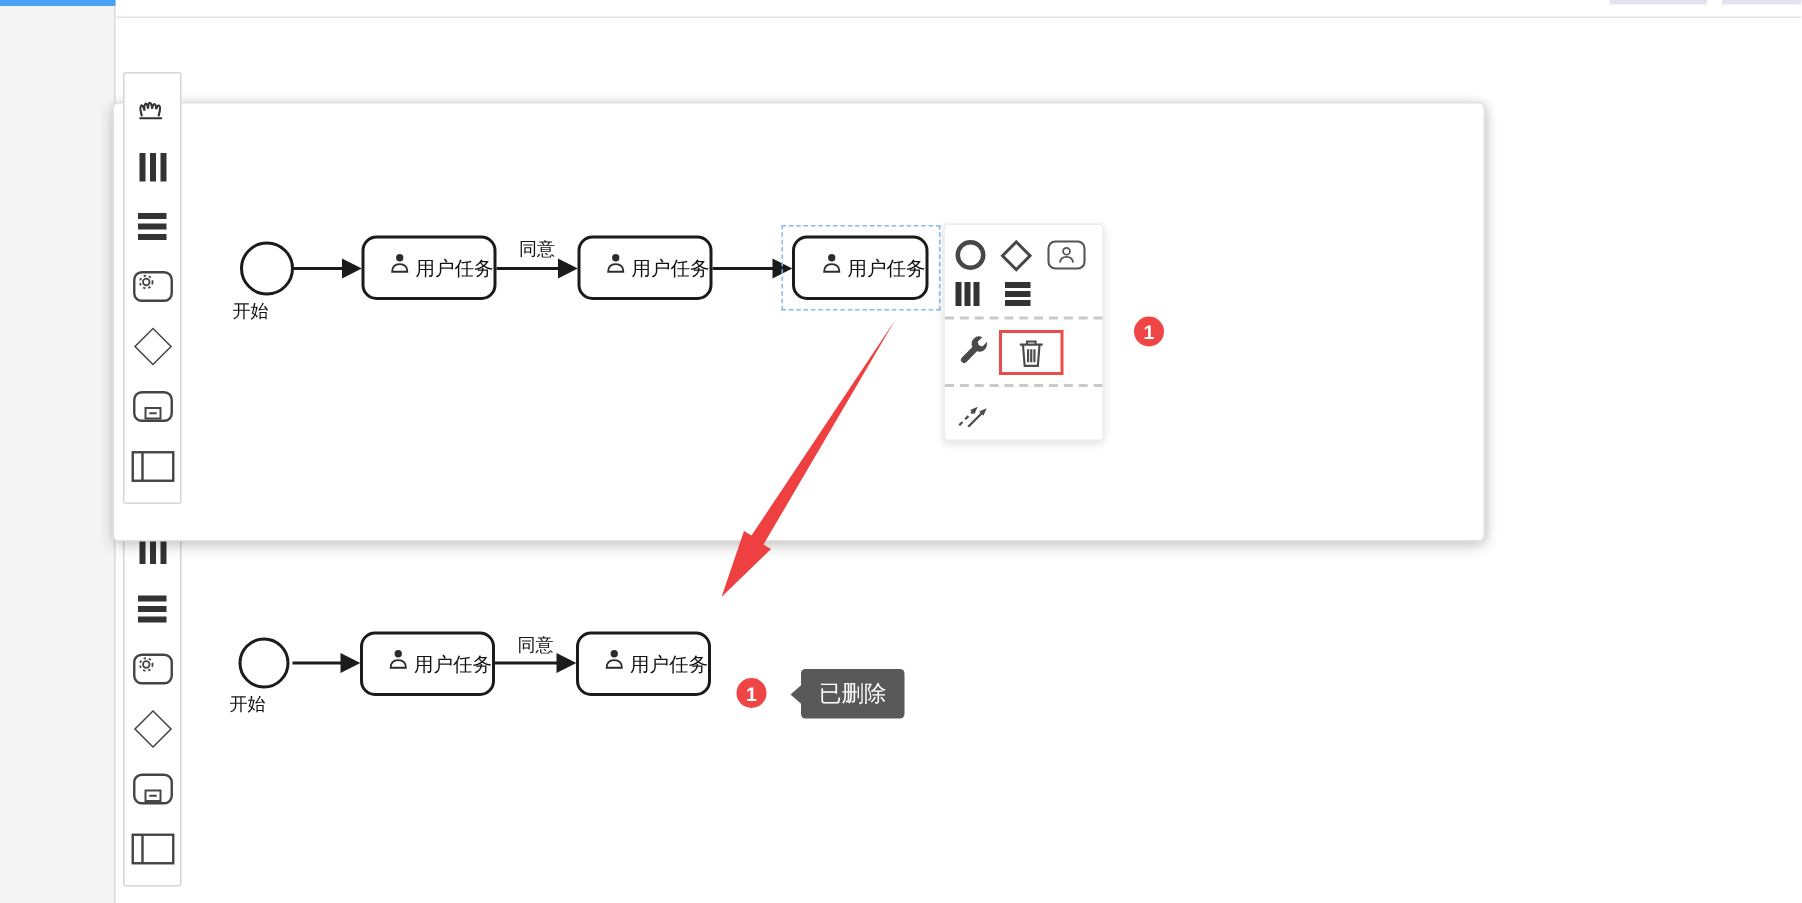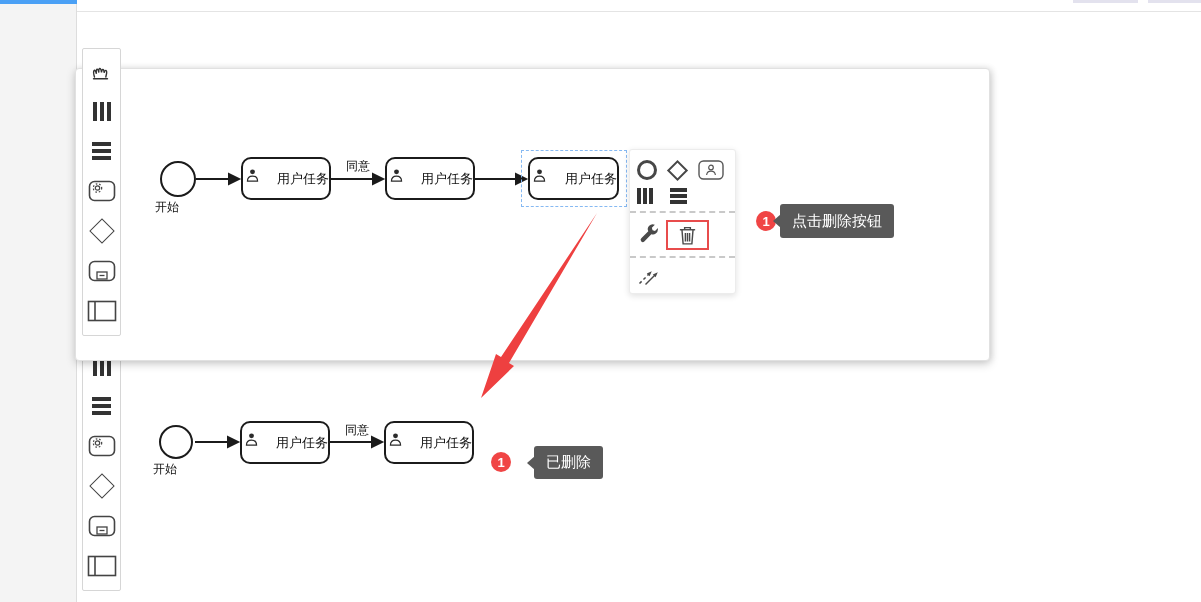--- a/index.html
+++ b/index.html
@@ -24,21 +24,21 @@
   .hbars { display:flex; flex-direction:column; gap:3px; }
   .hbars i { display:block; width:19px; height:4px; background:#333; }
   .diamond { width:18px; height:18px; border:1.6px solid #444; transform:rotate(45deg); background:#fff; }
 
   
   .overlay { position:absolute; left:75px; top:68px; width:915px; height:293px; background:#fff; border:1px solid #e1e1e1; border-radius:4px; box-shadow:0 3px 10px rgba(0,0,0,.20), 2px 0 6px rgba(0,0,0,.08); z-index:3; }
 
   
   .start-event { position:absolute; width:36px; height:36px; border:2px solid #1b1b1b; border-radius:50%; background:#fff; }
   .shape-label { position:absolute; font-size:12px; color:#111; text-align:left; white-space:nowrap; }
-  .task { position:absolute; width:90px; height:43px; background:#fff; border:2px solid #1b1b1b; border-radius:10px; display:flex; align-items:center; justify-content:space-between; gap:3px; font-size:13px; color:#111; padding-left:2px; }
+  .task { position:absolute; width:90px; height:43px; background:#fff; border:2px solid #1b1b1b; border-radius:10px; display:flex; align-items:center; justify-content:flex-end; gap:3px; font-size:13px; color:#111; padding-left:2px; }
   .task .uico { display:flex; margin-top:-8px; }
   .flow-label { position:absolute; font-size:12px; color:#111; white-space:nowrap; }
   .flows { position:absolute; left:0; top:0; pointer-events:none; }
   .selection { position:absolute; border:1.5px dashed #86b9f2; background:transparent; }
 
   
   .context-pad { position:absolute; left:553px; top:80px; width:107px; background:#fff; border:1px solid #ececec; border-radius:3px; box-shadow:0 2px 6px rgba(0,0,0,.12); padding:6px 7px 5px; z-index:2; }
   .pad-row { display:flex; align-items:center; gap:9px; }
   .pad-row.r1 { height:28px; }
   .pad-row.r2 { height:24px; }
@@ -268,24 +268,20 @@
                 <path d="M8.5 20.5 L18 11"></path>
               </g>
               <polygon points="14.8,7.2 9.8,9.4 12.6,12.2" fill="#4a4a4a"></polygon>
               <polygon points="20.8,8.2 15.8,10.4 18.6,13.2" fill="#4a4a4a"></polygon>
             </svg>
         </span>
       </div>
     </div>
 
     <div class="badge" style="left:680px; top:142px;">1</div>
-    <div class="tooltip" style="left:704px; top:135px; height:34px;">
-      <span class="tail"></span>
-      <span>点击删除按钮</span>
-    </div>
   </div>
 
   <div class="palette upper">
     <div class="tool">
       <svg width="26" height="24" viewBox="0 0 26 24">
           <g fill="none" stroke="#333" stroke-width="1.4" stroke-linecap="round">
             <path d="M5.5 18c-2.2-7.5.5-9 1.9-3.2C6.8 9.2 9 8.4 9.8 13.6 9.6 8.2 11.8 8 12.5 13.5 12.8 9.2 15 9.4 15.1 13.8c1-3.6 2.9-3.1 2.5.7L16.8 18"></path>
             <path d="M4.5 19.8h14"></path>
           </g>
         </svg>

